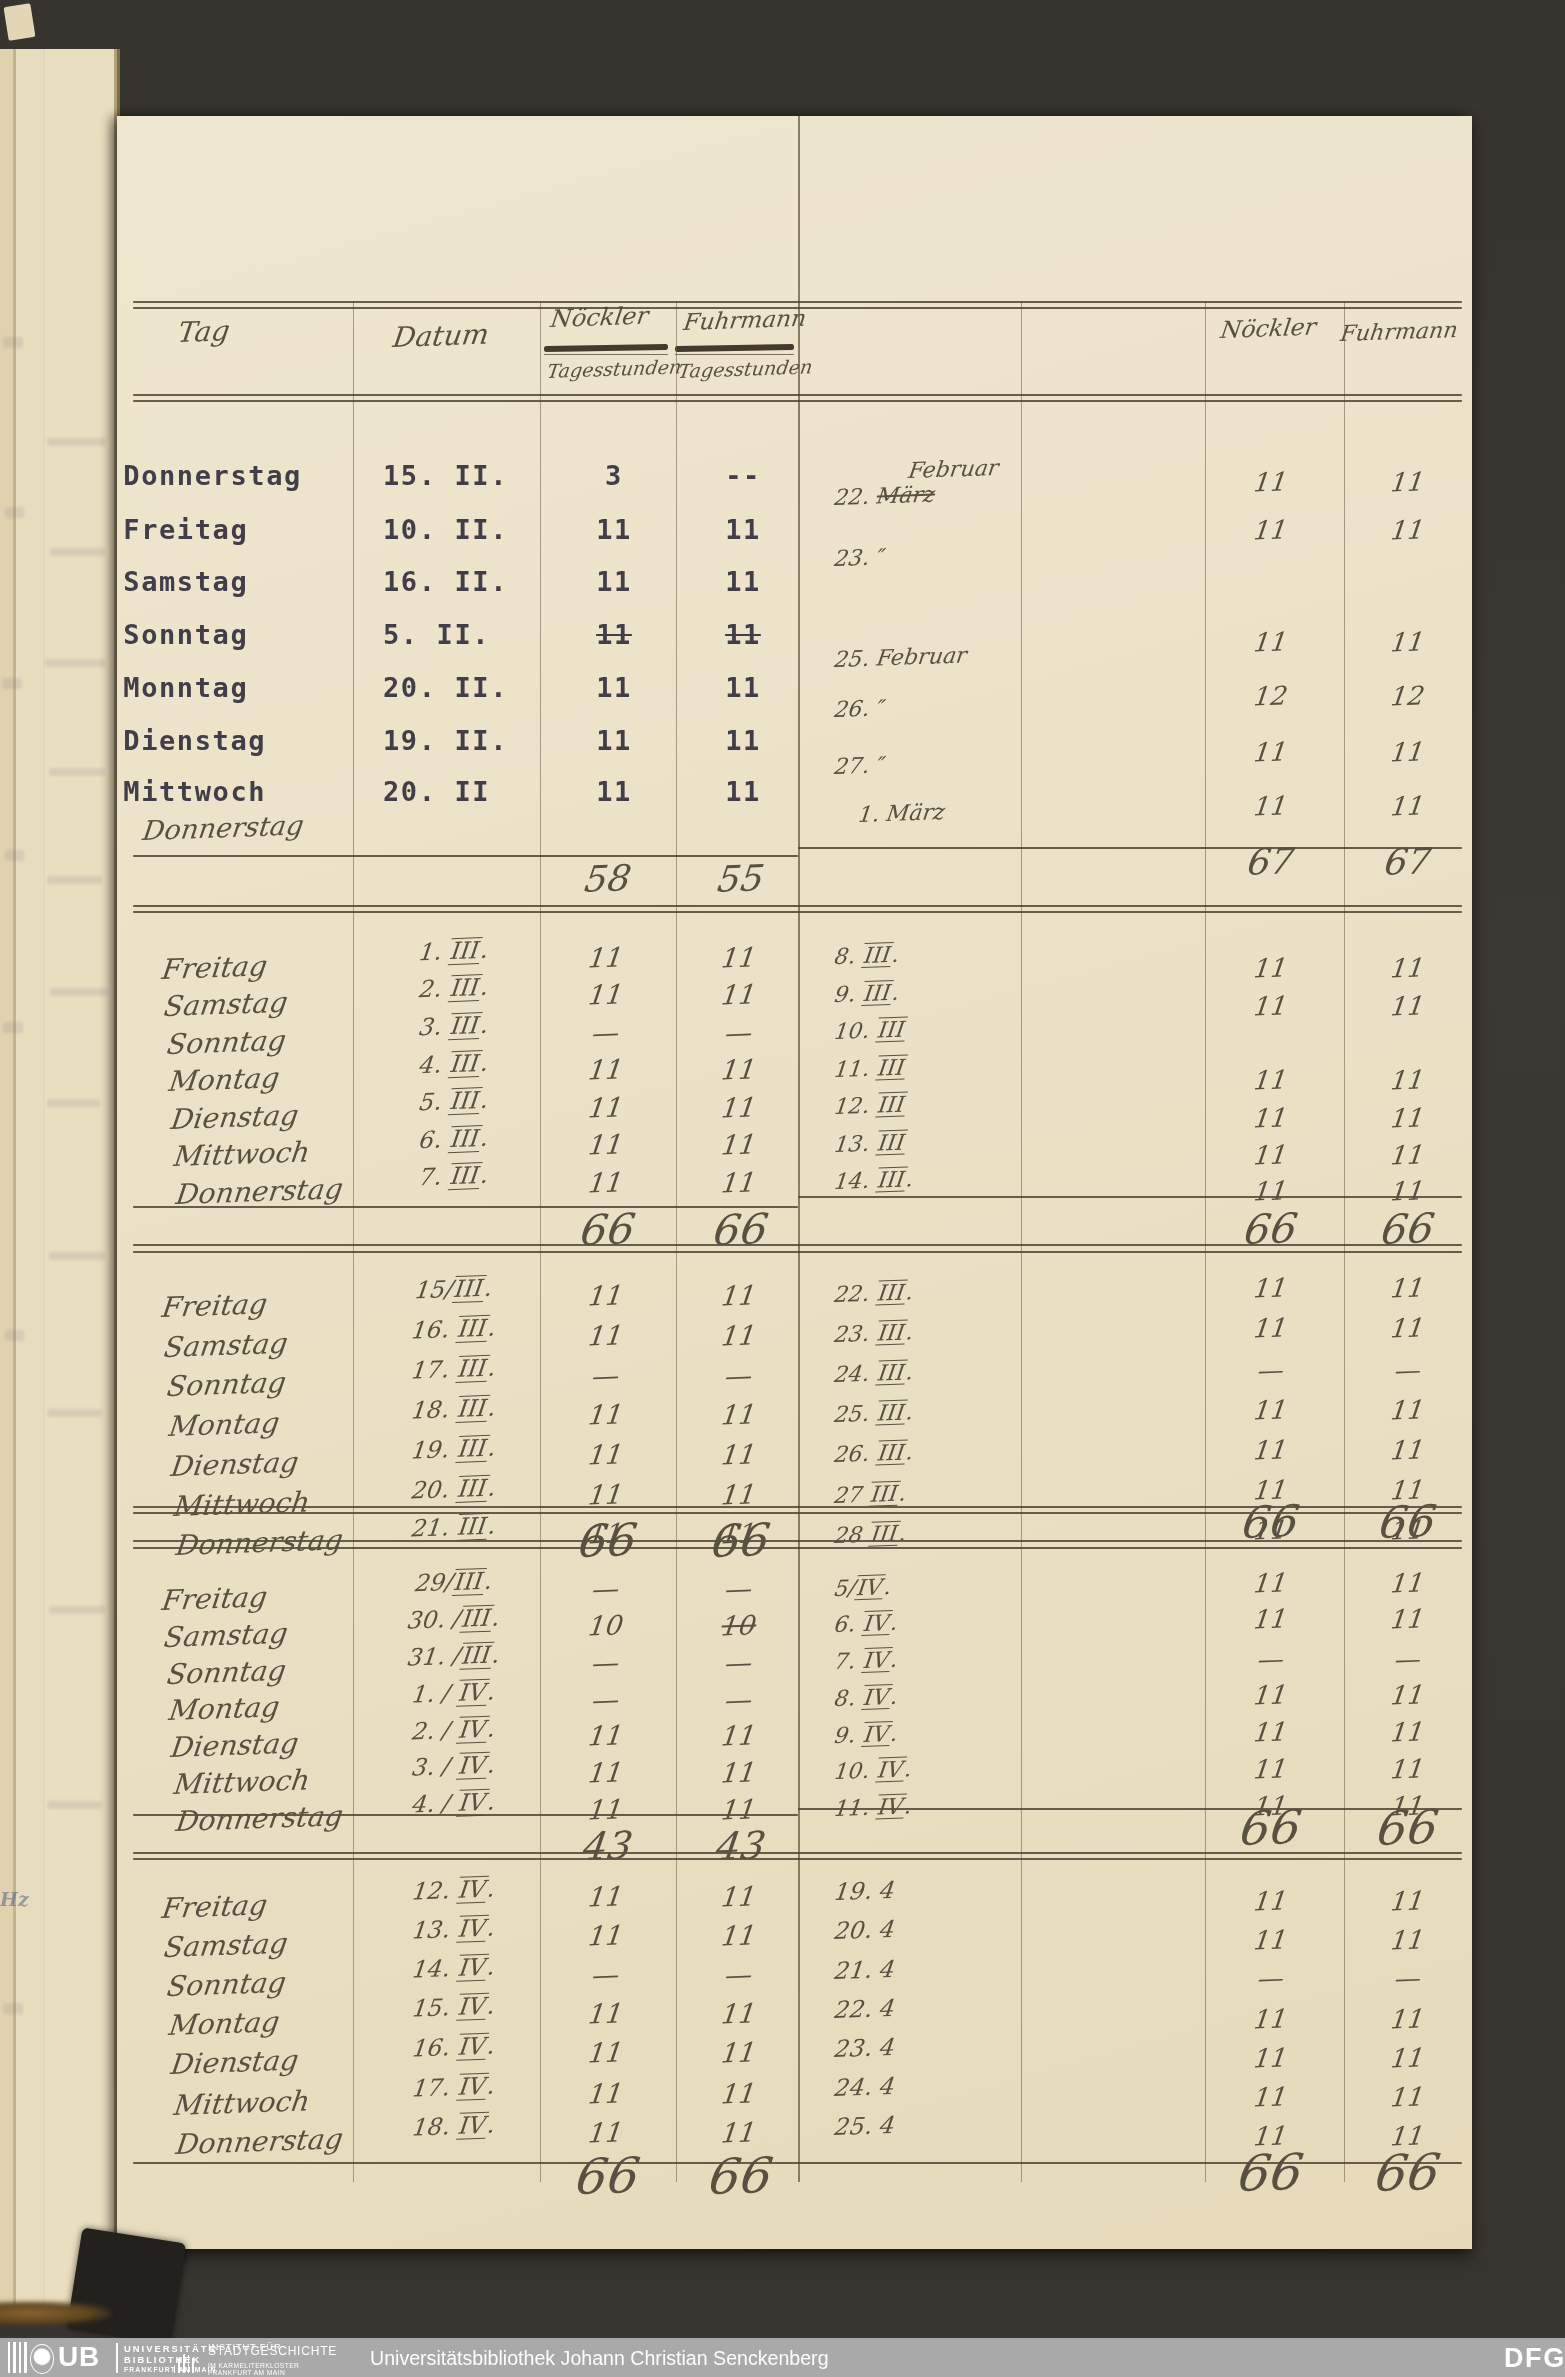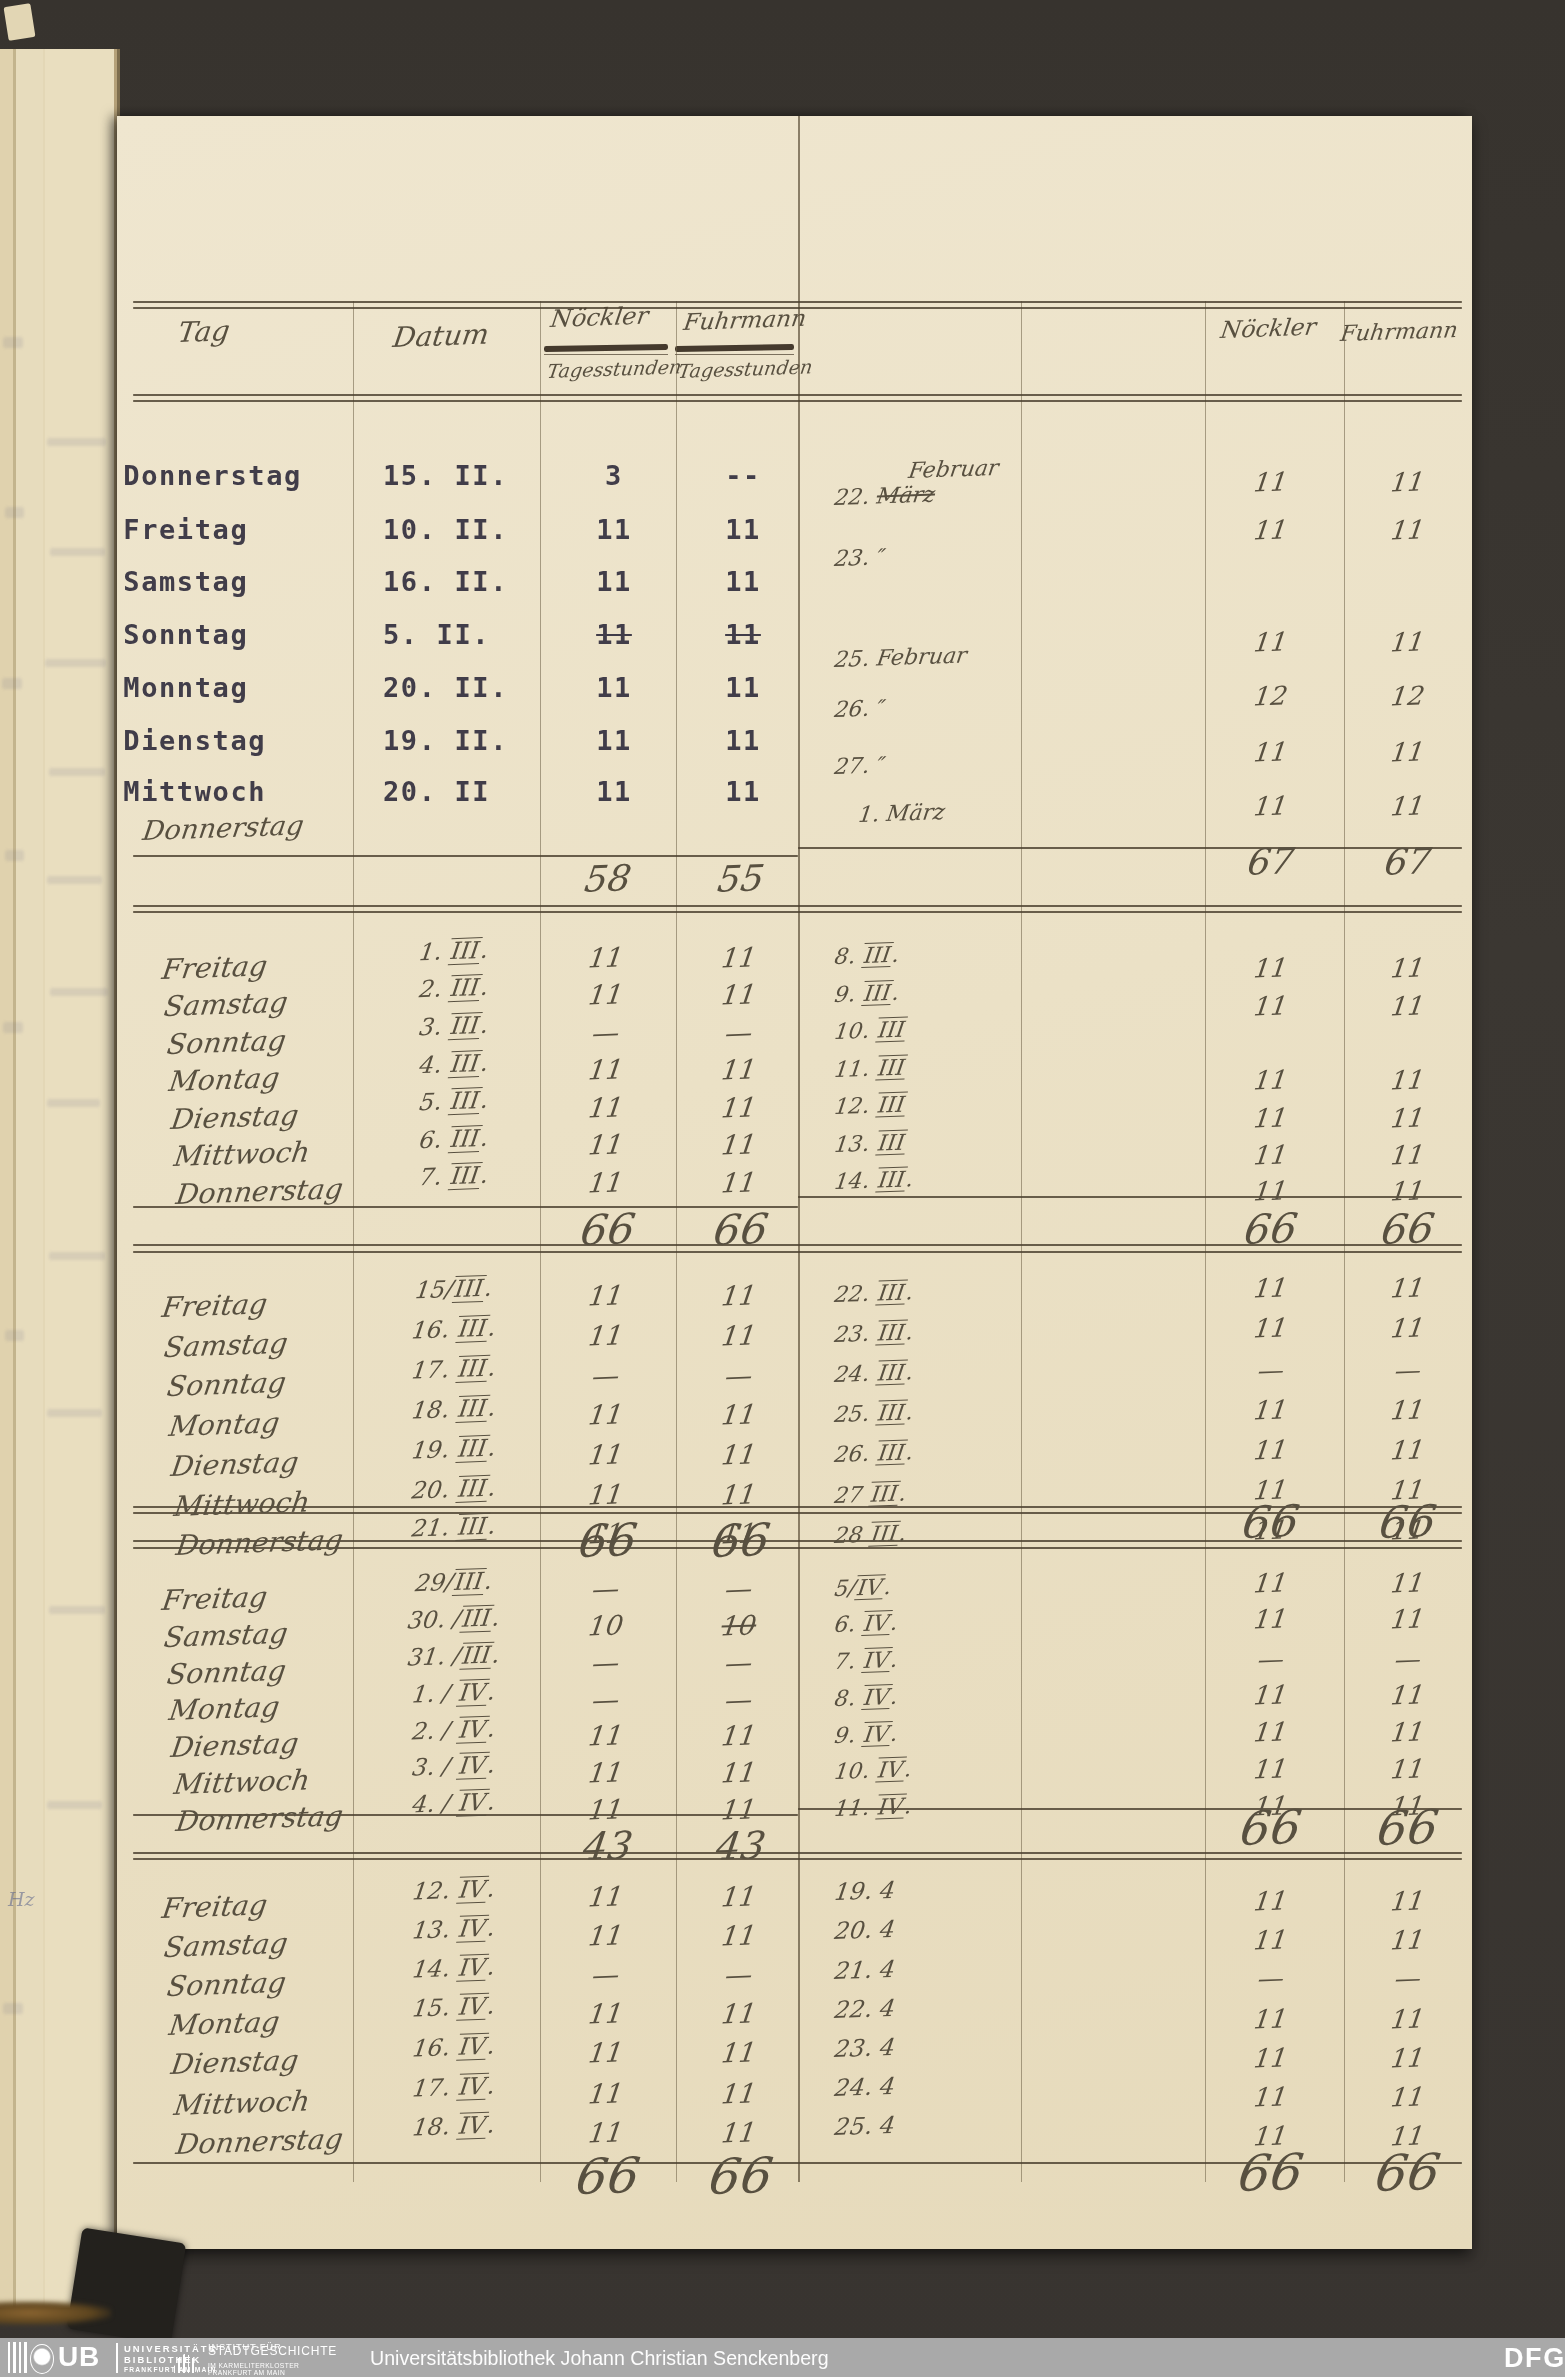--- a/index.html
+++ b/index.html
@@ -46,21 +46,21 @@
      mask:radial-gradient(ellipse 60% 100% at 50% 100%,#000 60%,rgba(0,0,0,0) 61%);}
   .inst-line{left:208px;font-weight:normal;}
   #dfg{left:1504px;top:4.7px;font-size:27px;font-weight:bold;letter-spacing:1.6px;}
   #credit{left:370px;top:9.4px;font-size:19.6px;color:#fdfdfd;}
 </style>
 </head>
 <body>
 
 <div class="abs" id="stack"></div>
 <div class="abs" id="tab-top"></div>
-<div class="abs" id="marginalia" style="left:8px;top:1888px;">Hz</div>
+<div class="abs" id="marginalia" style="left:0;top:1888px;font-weight:bold;">Hz</div>
 <div id="smudges">
     <div class="smudge" style="left: 47px; top: 438px; width: 59px; height: 7.8px;"></div>
     <div class="smudge" style="left: 50px; top: 548px; width: 55px; height: 7.8px;"></div>
     <div class="smudge" style="left: 45px; top: 659px; width: 61px; height: 7.8px;"></div>
     <div class="smudge" style="left: 49px; top: 768px; width: 56px; height: 7.8px;"></div>
     <div class="smudge" style="left: 47px; top: 876px; width: 55px; height: 7.8px;"></div>
     <div class="smudge" style="left: 50px; top: 988px; width: 58px; height: 7.8px;"></div>
     <div class="smudge" style="left: 47px; top: 1099px; width: 53px; height: 7.8px;"></div>
     <div class="smudge" style="left: 49px; top: 1252px; width: 56px; height: 7.8px;"></div>
     <div class="smudge" style="left: 47px; top: 1409px; width: 55px; height: 7.8px;"></div>

